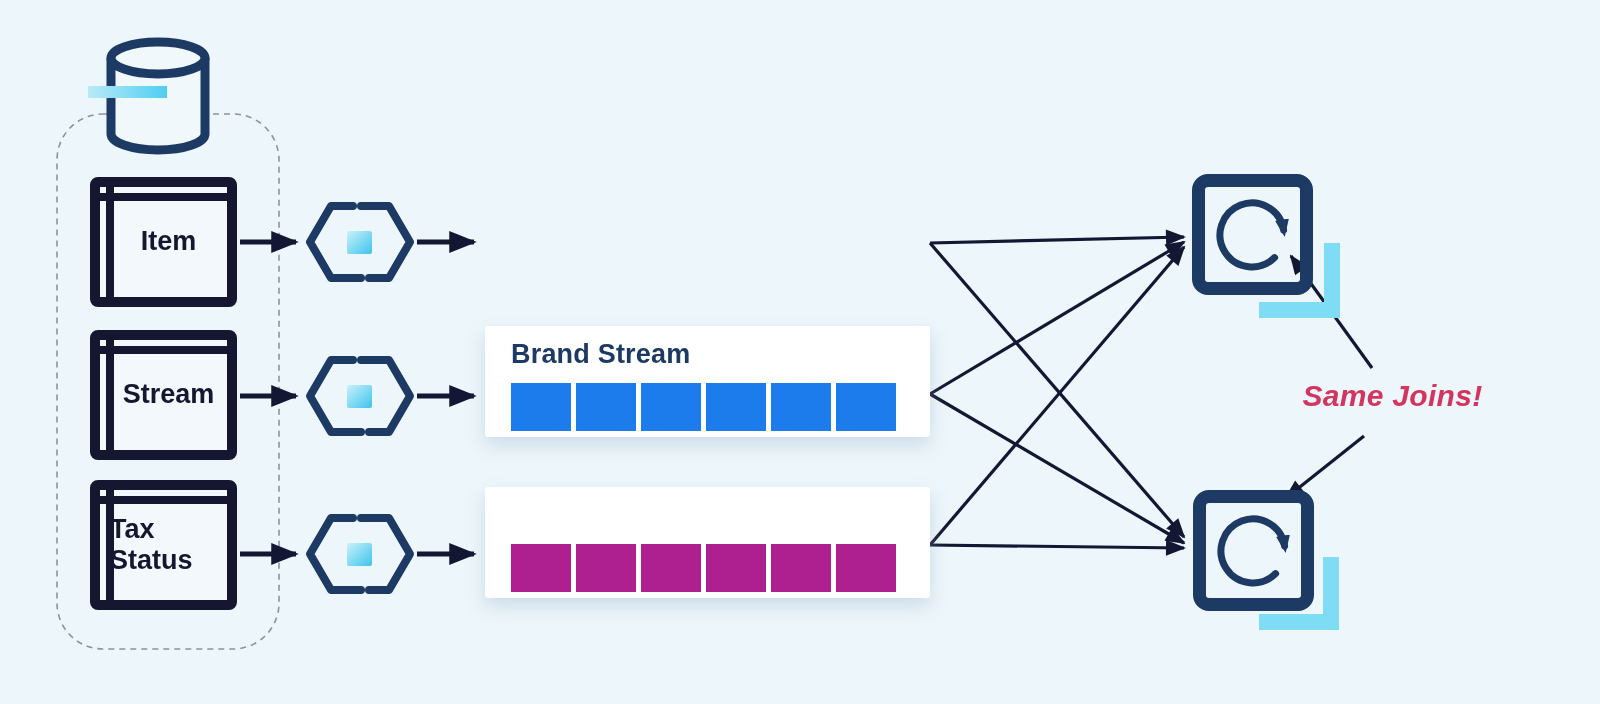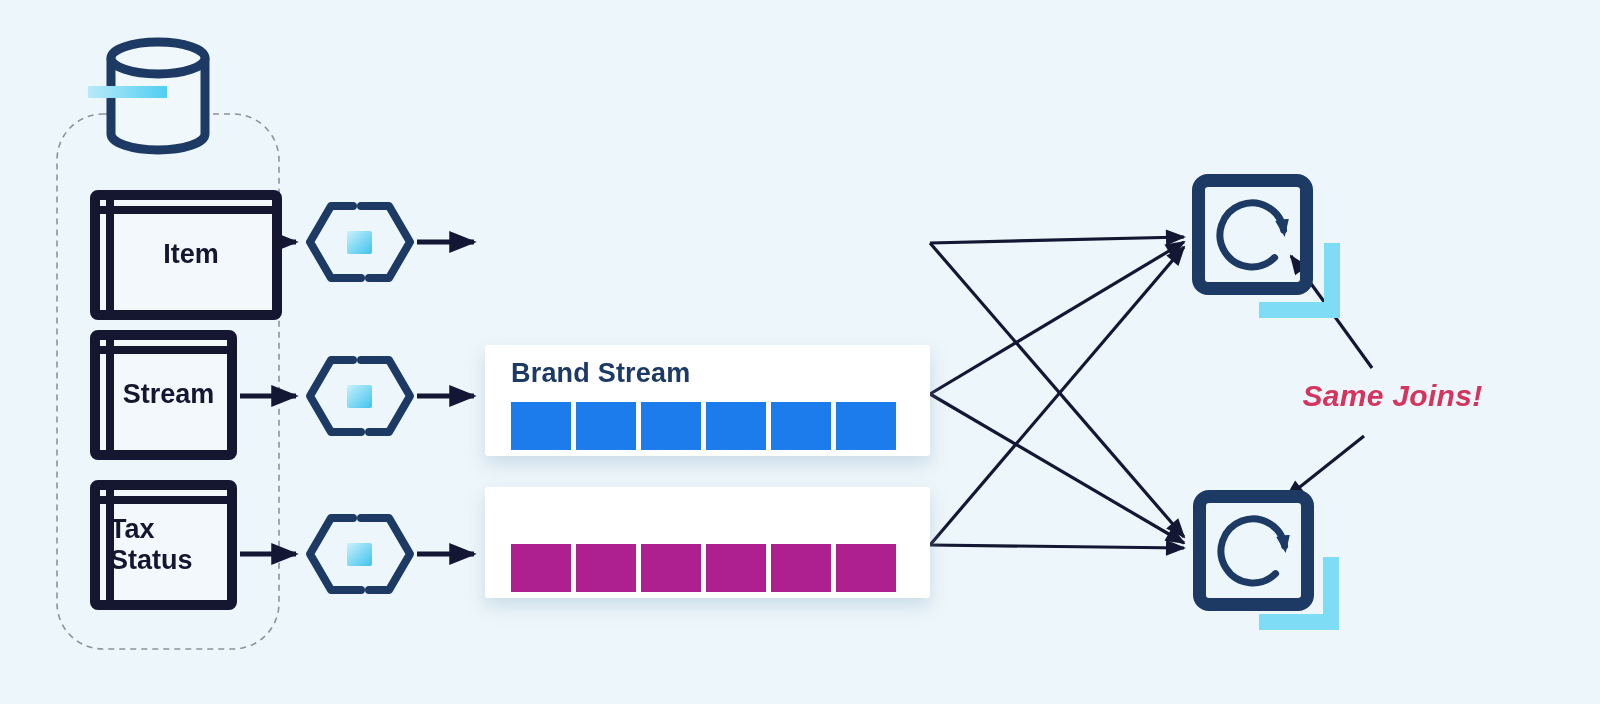--- a/index.html
+++ b/index.html
@@ -102,31 +102,31 @@
       <path d="M 1364 436 L 1286 498" marker-end="url(#headSm)"></path>
     </g>
 
     <path d="M 1332 243 L 1332 310 L 1259 310" fill="none" stroke="#7edcf5" stroke-width="16"></path>
     <path d="M 1331 557 L 1331 622 L 1259 622" fill="none" stroke="#7edcf5" stroke-width="16"></path>
 
     <path d="M 1274.6 257.6 A 32 32 0 1 1 1283.6 230" fill="none" stroke="#1c3a63" stroke-width="7" stroke-linecap="round" marker-end="url(#headRef)"></path>
     <path d="M 1275.6 573.6 A 32 32 0 1 1 1284.6 546" fill="none" stroke="#1c3a63" stroke-width="7" stroke-linecap="round" marker-end="url(#headRef)"></path>
   </svg>
 
-  <div class="tbl" style="left:90px;top:190px;padding-left:45px;">
+  <div class="tbl" style="left:90px;top:177px;">
     <div class="tbl-label">Item</div>
   </div>
   <div class="tbl" style="left:90px;top:330px;">
     <div class="tbl-label">Stream</div>
   </div>
   <div class="tbl" style="left:90px;top:480px;">
     <div class="tbl-label">Tax Status</div>
   </div>
 
-  <div class="card" style="top:345px;padding-left:32px;">
+  <div class="card" style="top:326px;padding-left:32px;">
     <div class="card-title">Brand Stream</div>
     <div class="segs">
         <span class="seg" style="background: rgb(29, 124, 235);"></span>
         <span class="seg" style="background: rgb(29, 124, 235);"></span>
         <span class="seg" style="background: rgb(29, 124, 235);"></span>
         <span class="seg" style="background: rgb(29, 124, 235);"></span>
         <span class="seg" style="background: rgb(29, 124, 235);"></span>
         <span class="seg" style="background: rgb(29, 124, 235);"></span>
       </div>
   </div>

